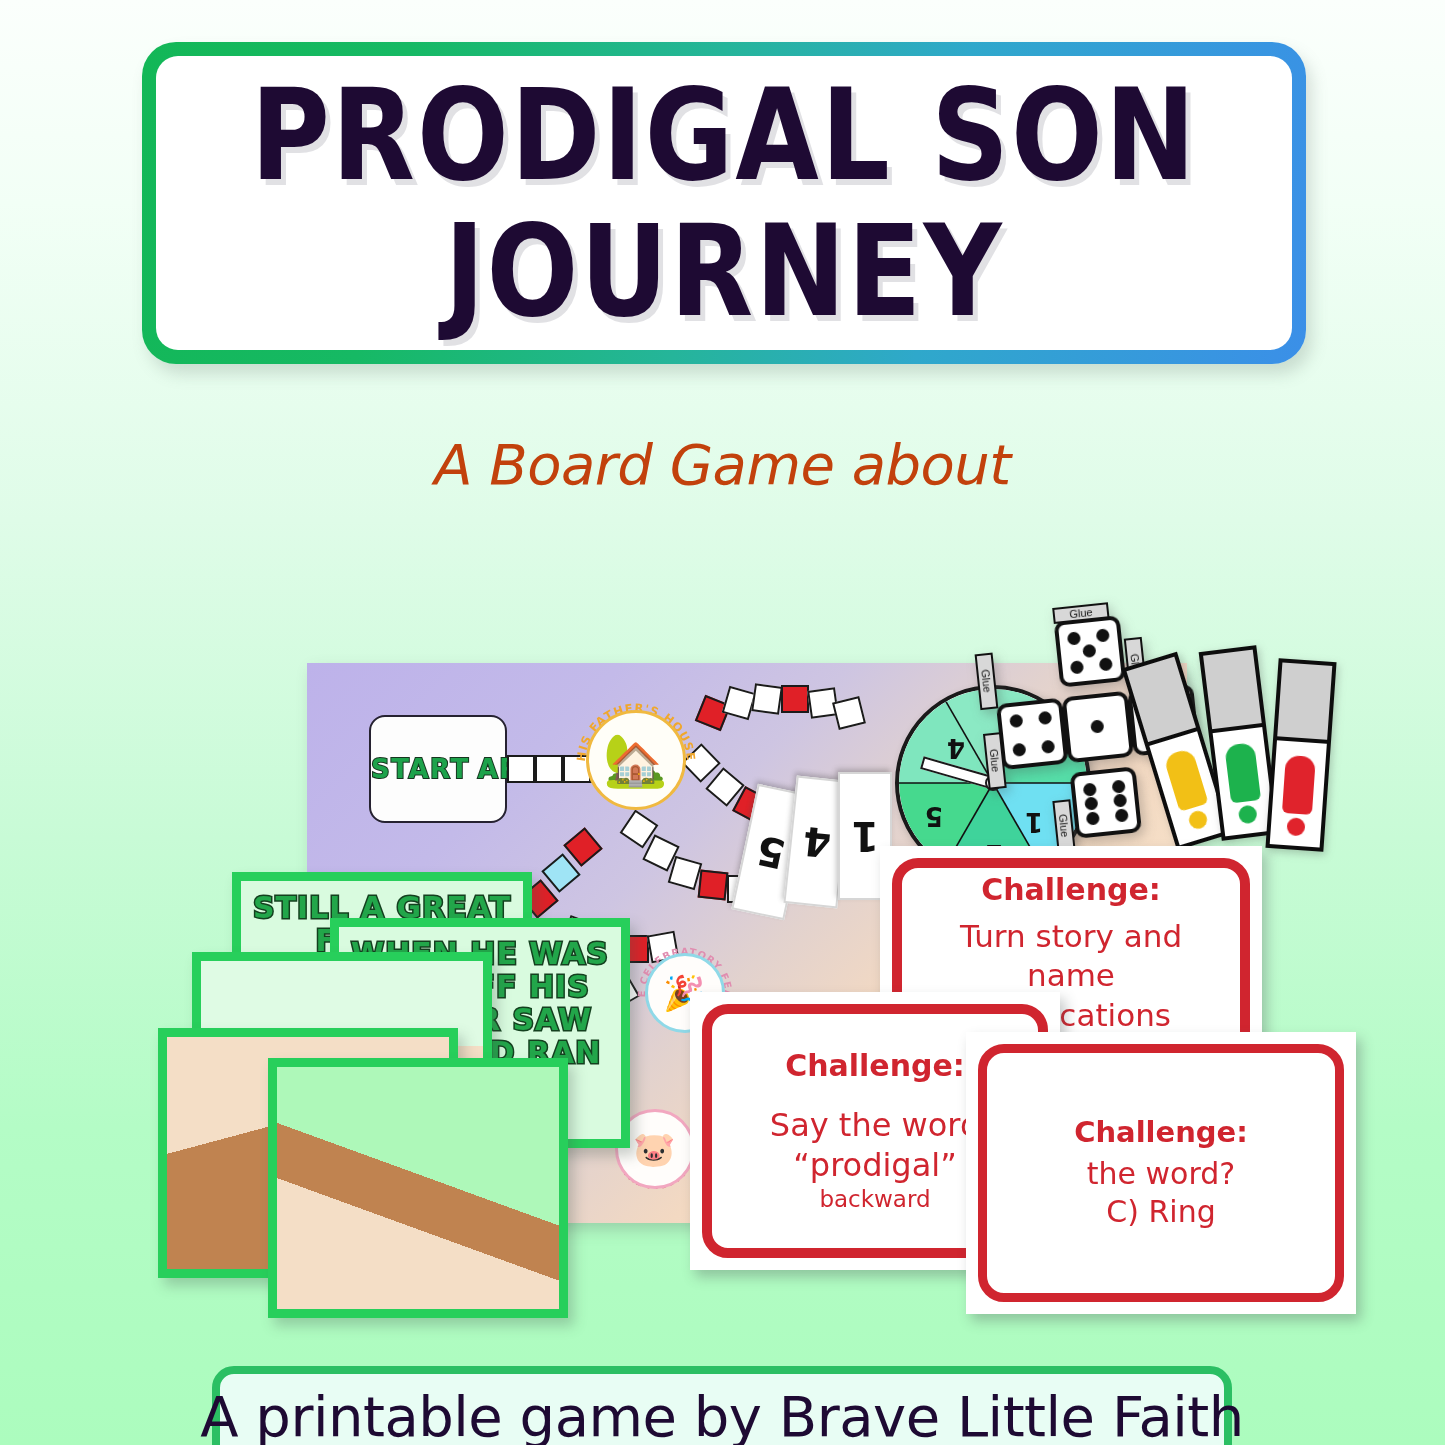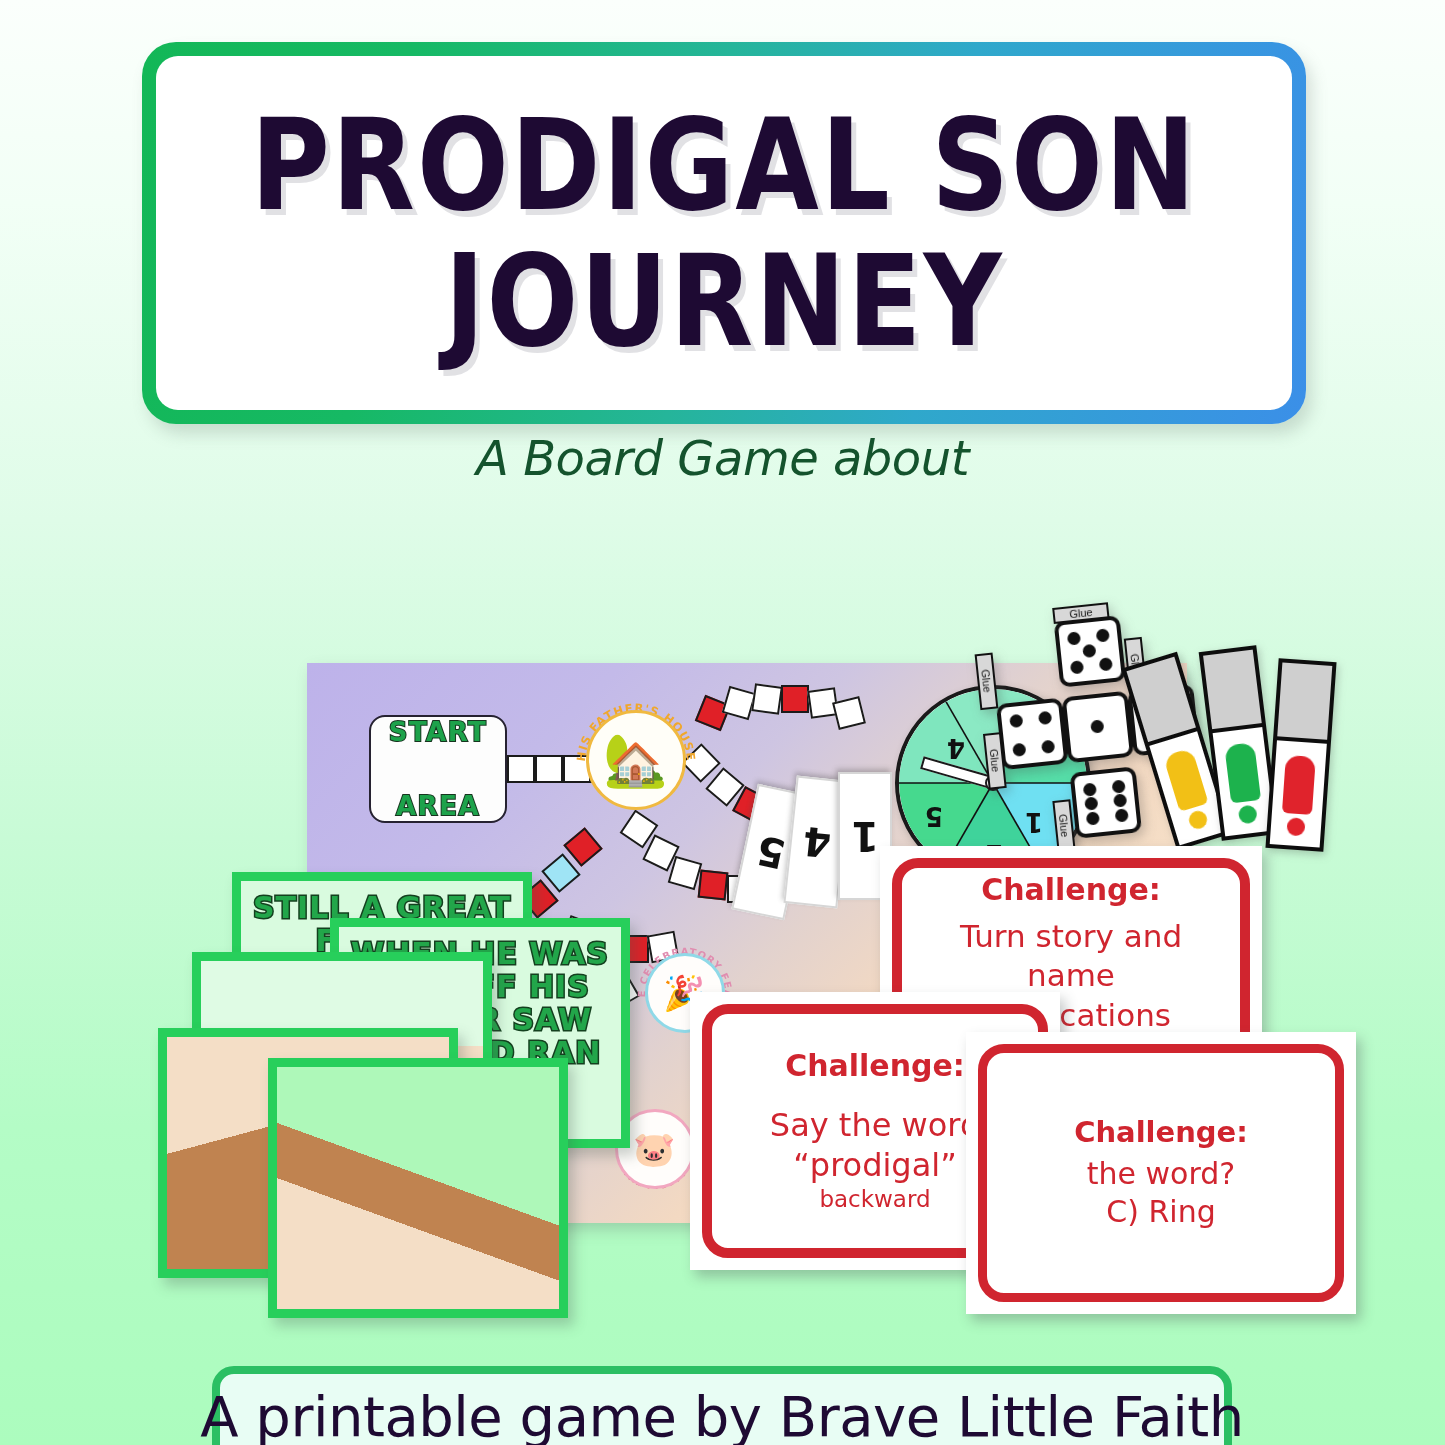--- a/index.html
+++ b/index.html
@@ -7,21 +7,21 @@
   body {
     font-family: "Liberation Sans", sans-serif;
     background: linear-gradient(to bottom, #FBFFFC 0%, #F2FFF6 14%, #DFFCE8 36%, #C8FBD6 58%, #B4FCC6 78%, #ACFCBE 100%);
     position: relative;
   }
 
   
   #title-banner {
     position: absolute;
     left: 142px; top: 42px;
-    width: 1164px; height: 382px;
+    width: 1164px; height: 322px;
     border-radius: 34px;
     padding: 14px;
     background: linear-gradient(100deg, #13B757 0%, #16B964 22%, #25B59A 48%, #2FA8CB 68%, #3B8FE8 100%);
     box-shadow: 6px 10px 16px rgba(90,110,100,0.22);
   }
   #title-inner {
     width: 100%; height: 100%;
     background: #ffffff;
     border-radius: 22px;
     display: flex; flex-direction: column;
@@ -41,24 +41,24 @@
   #title-line-1 { font-size: 108px; margin-bottom: 28px; }
   #title-line-2 { font-size: 108px; }
 
   
   #subtitle-block {
     position: absolute;
     left: 0; top: 420px; width: 1445px;
     text-align: center;
   }
   .subtitle-line {
-    color: #14532d;
+    color: #c2410c;
     font-family: "DejaVu Sans", sans-serif;
     font-style: italic;
-    font-size: 48px;
+    font-size: 56px;
     font-weight: 500;
     line-height: 1.62;
     letter-spacing: -0.5px;
   }
 
   
   #mockup-stage {
     position: absolute;
     left: 0; top: 600px;
     width: 1445px; height: 740px;
@@ -72,21 +72,21 @@
     background: linear-gradient(135deg, #BDB2EA 0%, #C3BAE9 22%, #CEC5E2 38%, #E2D2CE 52%, #F3D9C2 64%, #F6E0C8 76%, #EFE4DE 88%, #E6E2EE 100%);
     box-shadow: 5px 7px 14px rgba(80,90,90,0.25);
     overflow: hidden;
   }
   #start-area-box {
     position: absolute; left: 62px; top: 52px;
     width: 138px; height: 108px;
     background: #fdfdfd;
     border: 2.5px solid #262231;
     border-radius: 16px;
-    display: flex; flex-direction: column;
+    display: flex; 
     align-items: center; justify-content: space-between;
     gap: 8px;
   }
   .start-word {
     font-family: "DejaVu Sans", sans-serif;
     font-weight: bold; font-size: 26px;
     color: #1DA24B;
     letter-spacing: 1.5px;
     -webkit-text-stroke: 2px #17341f;
     paint-order: stroke fill;

